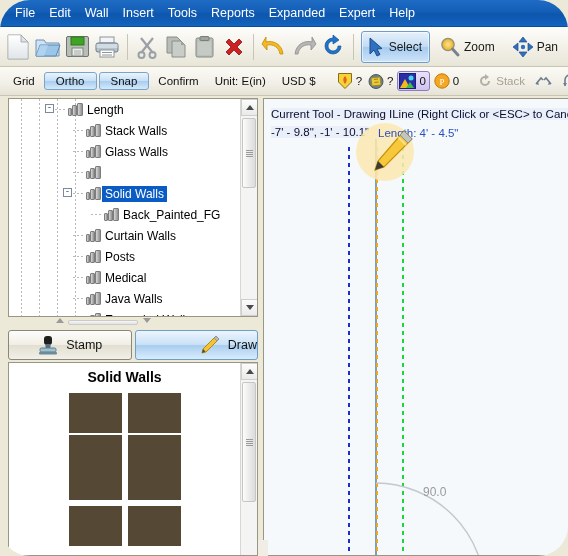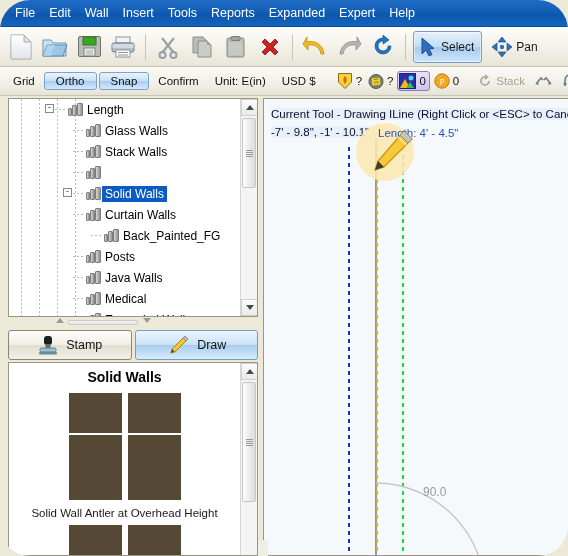--- a/index.html
+++ b/index.html
@@ -118,21 +118,21 @@
   .hsb-track { position: absolute; left: 60px; top: 3px; width: 70px; height: 5px;
     background: linear-gradient(to bottom,#f6f6f6,#e2e2e2); border: 1px solid #cacaca; border-radius: 2px; }
 
   
   .modebtns { position: absolute; left: 8px; top: 330px; width: 250px; height: 30px;
     display: flex; gap: 3px; }
   .modebtn { flex: 1; display: flex; align-items: center; justify-content: center; gap: 7px;
     font-size: 12.5px; color: #111; border-radius: 3px; border: 1px solid #8a8778;
     background: linear-gradient(to bottom,#fdfdfc 0%,#f0eee4 50%,#e2dfd1 51%,#f2f0e8 100%); }
   .modebtn.active { border-color: #6f9ec9;
-    background: linear-gradient(to bottom,#ecf5fd 0%,#c9e1f7 48%,#a9cdef 52%,#d9ecfc 100%); }
+    background: linear-gradient(to bottom,#ecf5fd 0%,#c9e1f7 48%,#a9cdef 52%,#d9ecfc 100%); justify-content: flex-end; }
 
   
   .swpanel { position: absolute; left: 8px; top: 362px; width: 250px; height: 194px;
     background: #fff; border: 1px solid #9a9684; overflow: hidden; }
   .sw-inner { position: absolute; left: 0; top: 0; right: 17px; bottom: 0; overflow: hidden; }
   .sw-title { text-align: center; font-size: 14px; font-weight: bold; color: #000; padding-top: 6px; }
   .sw-grid { display: flex; justify-content: center; gap: 6px; margin-top: 8px; }
   .sw-col { display: flex; flex-direction: column; gap: 2px; }
   .sw-cap { text-align: center; font-size: 11.5px; color: #1a1a1a; margin-top: 7px; }
 
@@ -268,20 +268,34 @@
 
     <div class="tb-sep"></div>
 
     <div class="tb-label-btn active">
       <svg width="20" height="22" viewBox="0 0 20 22">
         <path d="M4 2 L4 18 L8 14 L11 20 L14 18.5 L11 13 L16 12.5 Z" fill="#2f6fbf" stroke="#1d4d8c" stroke-width="1"></path>
       </svg>
       <span>Select</span>
     </div>
 
+    <div class="tb-label-btn">
+      <svg width="22" height="22" viewBox="0 0 22 22">
+        <circle cx="9" cy="8.5" r="6" fill="#f7c836" stroke="#8a8f95" stroke-width="1.6"></circle>
+        <circle cx="9" cy="8.5" r="6" fill="url(#zg)" opacity="0.5"></circle>
+        <line x1="13.5" y1="13" x2="19" y2="19" stroke="#7c8289" stroke-width="3" stroke-linecap="round"></line>
+        <defs>
+            <radialGradient id="zg">
+              <stop offset="0" stop-color="#fff"></stop>
+              <stop offset="1" stop-color="#e09a00"></stop>
+            </radialGradient>
+          </defs>
+      </svg>
+      <span>Zoom</span>
+    </div>
 
     <div class="tb-label-btn">
       <svg width="22" height="22" viewBox="0 0 22 22">
         <g fill="#2f6fbf" stroke="#1d4d8c" stroke-width="0.7">
           <path d="M11 1 L15 6 H7 Z"></path>
             <path d="M11 21 L15 16 H7 Z"></path>
           <path d="M1 11 L6 7 V15 Z"></path>
             <path d="M21 11 L16 7 V15 Z"></path>
         </g>
         <circle cx="11" cy="11" r="2.2" fill="#2f6fbf"></circle>
@@ -379,31 +393,31 @@
             <span class="tnode-label">Length</span>
           </div>
           <div class="tnode">
             <div class="dashdot" style="left: 64px; top: 10px; width: 12px;"></div>
             <div style="width: 77px; flex: 0 0 auto;"></div>
             <span class="wallicon">
               <i style="left:0;width:4px;height:8px;"></i>
               <i style="left:4px;width:5px;height:11px;"></i>
               <i style="left:9px;width:6px;height:13px;"></i>
             </span>
+            <span class="tnode-label">Stack Walls</span>
+          </div>
+          <div class="tnode">
+            <div class="dashdot" style="left: 64px; top: 10px; width: 12px;"></div>
+            <div style="width: 77px; flex: 0 0 auto;"></div>
+            <span class="wallicon">
+              <i style="left:0;width:4px;height:8px;"></i>
+              <i style="left:4px;width:5px;height:11px;"></i>
+              <i style="left:9px;width:6px;height:13px;"></i>
+            </span>
             <span class="tnode-label">Glass Walls</span>
-          </div>
-          <div class="tnode">
-            <div class="dashdot" style="left: 64px; top: 10px; width: 12px;"></div>
-            <div style="width: 77px; flex: 0 0 auto;"></div>
-            <span class="wallicon">
-              <i style="left:0;width:4px;height:8px;"></i>
-              <i style="left:4px;width:5px;height:11px;"></i>
-              <i style="left:9px;width:6px;height:13px;"></i>
-            </span>
-            <span class="tnode-label">Stack Walls</span>
           </div>
           <div class="tnode">
             <div class="dashdot" style="left: 64px; top: 10px; width: 12px;"></div>
             <div style="width: 77px; flex: 0 0 auto;"></div>
             <span class="wallicon">
               <i style="left:0;width:4px;height:8px;"></i>
               <i style="left:4px;width:5px;height:11px;"></i>
               <i style="left:9px;width:6px;height:13px;"></i>
             </span>
           </div>
@@ -412,68 +426,68 @@
             <div class="dashdot" style="left: 64px; top: 10px; width: 12px;"></div>
             <div style="width: 77px; flex: 0 0 auto;"></div>
             <span class="wallicon">
               <i style="left:0;width:4px;height:8px;"></i>
               <i style="left:4px;width:5px;height:11px;"></i>
               <i style="left:9px;width:6px;height:13px;"></i>
             </span>
             <span class="tnode-label">Solid Walls</span>
           </div>
           <div class="tnode">
-            <div class="dashdot" style="left: 64px; top: 10px; width: 12px;"></div>
-            <div style="width: 77px; flex: 0 0 auto;"></div>
-            <span class="wallicon">
-              <i style="left:0;width:4px;height:8px;"></i>
-              <i style="left:4px;width:5px;height:11px;"></i>
-              <i style="left:9px;width:6px;height:13px;"></i>
-            </span>
-            <span class="tnode-label">Curtain Walls</span>
-          </div>
-          <div class="tnode">
             <div class="dashdot" style="left: 82px; top: 10px; width: 12px;"></div>
             <div style="width: 95px; flex: 0 0 auto;"></div>
             <span class="wallicon">
               <i style="left:0;width:4px;height:8px;"></i>
               <i style="left:4px;width:5px;height:11px;"></i>
               <i style="left:9px;width:6px;height:13px;"></i>
             </span>
             <span class="tnode-label">Back_Painted_FG</span>
           </div>
           <div class="tnode">
             <div class="dashdot" style="left: 64px; top: 10px; width: 12px;"></div>
             <div style="width: 77px; flex: 0 0 auto;"></div>
             <span class="wallicon">
               <i style="left:0;width:4px;height:8px;"></i>
               <i style="left:4px;width:5px;height:11px;"></i>
               <i style="left:9px;width:6px;height:13px;"></i>
             </span>
+            <span class="tnode-label">Curtain Walls</span>
+          </div>
+          <div class="tnode">
+            <div class="dashdot" style="left: 64px; top: 10px; width: 12px;"></div>
+            <div style="width: 77px; flex: 0 0 auto;"></div>
+            <span class="wallicon">
+              <i style="left:0;width:4px;height:8px;"></i>
+              <i style="left:4px;width:5px;height:11px;"></i>
+              <i style="left:9px;width:6px;height:13px;"></i>
+            </span>
             <span class="tnode-label">Posts</span>
           </div>
           <div class="tnode">
             <div class="dashdot" style="left: 64px; top: 10px; width: 12px;"></div>
             <div style="width: 77px; flex: 0 0 auto;"></div>
             <span class="wallicon">
               <i style="left:0;width:4px;height:8px;"></i>
               <i style="left:4px;width:5px;height:11px;"></i>
               <i style="left:9px;width:6px;height:13px;"></i>
             </span>
+            <span class="tnode-label">Medical</span>
+          </div>
+          <div class="tnode">
+            <div class="dashdot" style="left: 64px; top: 10px; width: 12px;"></div>
+            <div style="width: 77px; flex: 0 0 auto;"></div>
+            <span class="wallicon">
+              <i style="left:0;width:4px;height:8px;"></i>
+              <i style="left:4px;width:5px;height:11px;"></i>
+              <i style="left:9px;width:6px;height:13px;"></i>
+            </span>
             <span class="tnode-label">Java Walls</span>
-          </div>
-          <div class="tnode">
-            <div class="dashdot" style="left: 64px; top: 10px; width: 12px;"></div>
-            <div style="width: 77px; flex: 0 0 auto;"></div>
-            <span class="wallicon">
-              <i style="left:0;width:4px;height:8px;"></i>
-              <i style="left:4px;width:5px;height:11px;"></i>
-              <i style="left:9px;width:6px;height:13px;"></i>
-            </span>
-            <span class="tnode-label">Medical</span>
           </div>
           <div class="tnode">
             <div style="width: 77px; flex: 0 0 auto;"></div>
             <span class="wallicon">
               <i style="left:4px;width:5px;height:11px;"></i>
               <i style="left:9px;width:6px;height:13px;"></i>
             </span>
             <span class="tnode-label">Expanded Walls</span>
           </div>
         </div>
@@ -525,21 +539,20 @@
       <div class="sw-grid">
         <div class="sw-col">
           <div style="width:53px;height:40px;background:#554936;"></div>
           <div style="width:53px;height:65px;background:#554936;"></div>
         </div>
         <div class="sw-col">
           <div style="width:53px;height:40px;background:#554936;"></div>
           <div style="width:53px;height:65px;background:#554936;"></div>
         </div>
       </div>
-      <div class="sw-cap">Solid Wall Antler at Overhead Height</div>
 
       <div class="sw-grid" style="margin-top:6px;">
         <div class="sw-col">
           <div style="width:53px;height:40px;background:#554936;"></div>
         </div>
         <div class="sw-col">
           <div style="width:53px;height:40px;background:#554936;"></div>
         </div>
       </div>
     </div>

